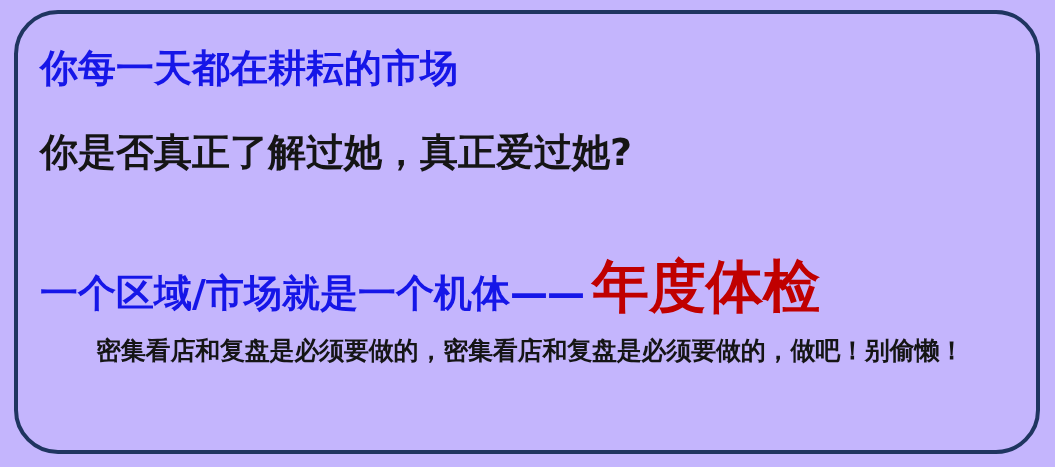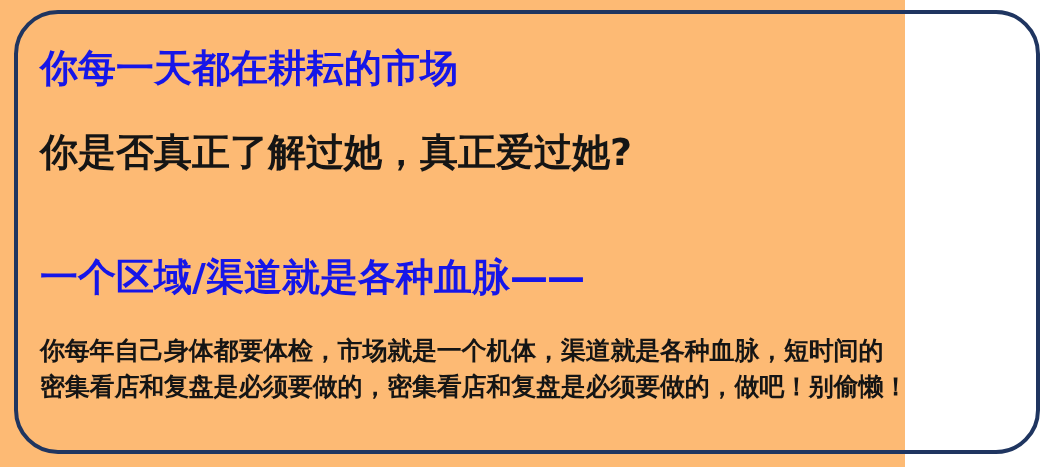--- a/index.html
+++ b/index.html
@@ -9,23 +9,24 @@
   }
   body {
     width: 1055px;
     height: 467px;
     overflow: hidden;
     font-family: "DejaVu Sans", "Liberation Sans", sans-serif;
   }
 
   #slide {
     position: relative;
-    width: 905px;
+    width: 1055px;
     height: 467px;
-    background: #fdba74;
+    background: #c4b5fd;
+    text-align: center;
   }
 
   
   #frame {
     position: absolute;
     left: 14px;
     top: 10px;
     width: 1026px;
     height: 444px;
     box-sizing: border-box;
@@ -104,22 +105,22 @@
 
 <div id="slide">
 
   <div id="frame"></div>
 
   <div class="line-heading-blue">你每一天都在耕耘的市场</div>
 
   <div class="line-heading-black">你是否真正了解过她，真正爱过她?</div>
 
   <div class="callout-row">
-    <span class="callout-blue">一个区域/渠道就是各种血脉</span>
+    <span class="callout-blue">一个区域/市场就是一个机体</span>
     <span class="callout-dash">——</span>
+    <span class="callout-red">年度体检</span>
   </div>
 
   <div class="body-text">
-    <span class="blk">你每年自己身体都要体检，市场就是一个机体，渠道就是各种血脉，短时间的</span>
     <span class="blk">密集看店和复盘是必须要做的，密集看店和复盘是必须要做的，做吧！别偷懒！</span>
   </div>
 
 </div>
 
 </body></html>

